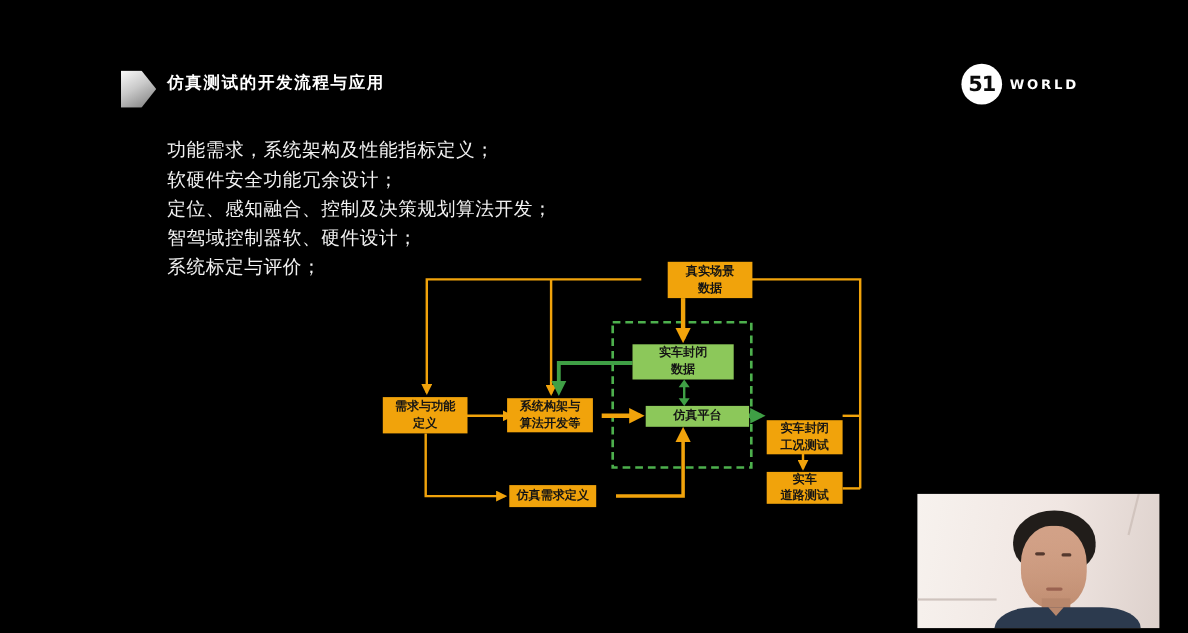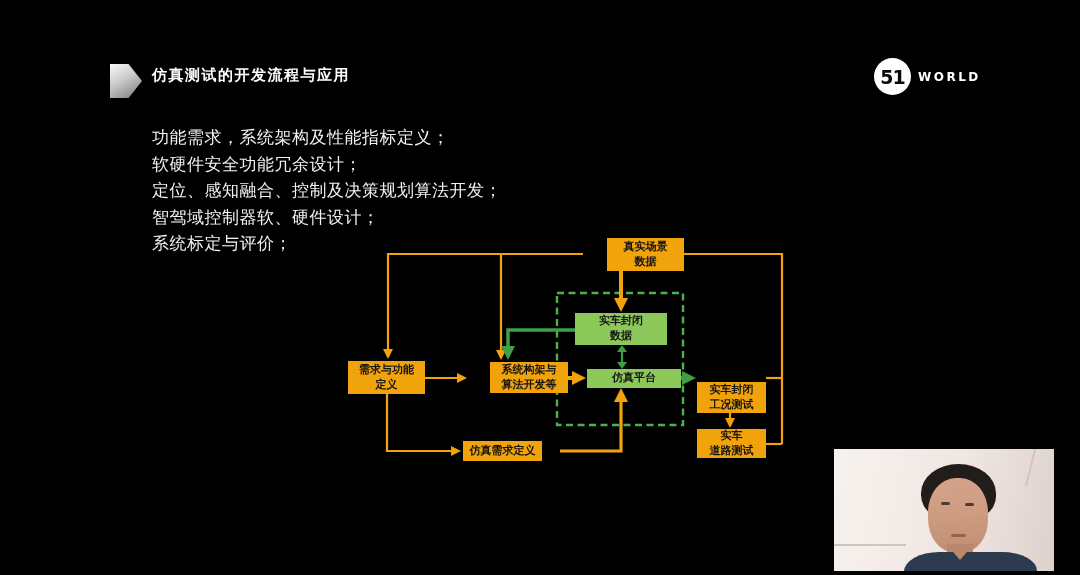--- a/index.html
+++ b/index.html
@@ -44,21 +44,21 @@
   .node {
     position: absolute;
     display: flex; align-items: center; justify-content: center;
     text-align: center; white-space: pre-line;
     font-size: 11px; line-height: 1.35; font-weight: 600; color: #141414;
   }
   .node.yellow { background: #F1A30B; }
   .node.green  { background: #8CC85A; }
   #n-real-data    { left: 583px; top: 238px; width: 77px; height: 33px; margin-left: 24px; }
   #n-req-def      { left: 348px; top: 361px; width: 77px; height: 33px; }
-  #n-sys-arch     { left: 490px; top: 362px; width: 78px; height: 31px; }
+  #n-sys-arch     { left: 461px; top: 362px; width: 78px; height: 31px; }
   #n-sim-req      { left: 463px; top: 441px; width: 79px; height: 20px; }
   #n-sim-scene    { left: 575px; top: 313px; width: 92px; height: 32px; }
   #n-sim-platform { left: 587px; top: 369px; width: 94px; height: 19px; }
   #n-closed-test  { left: 697px; top: 362px; width: 69px; height: 31px; margin-top: 20px; }
   #n-road-test    { left: 697px; top: 429px; width: 69px; height: 29px; }
   .flow-svg { position: absolute; left: 0; top: 0; pointer-events: none; }
   
   .webcam {
     position: absolute; left: 834px; top: 449px;
     width: 220px; height: 122px; overflow: hidden;

